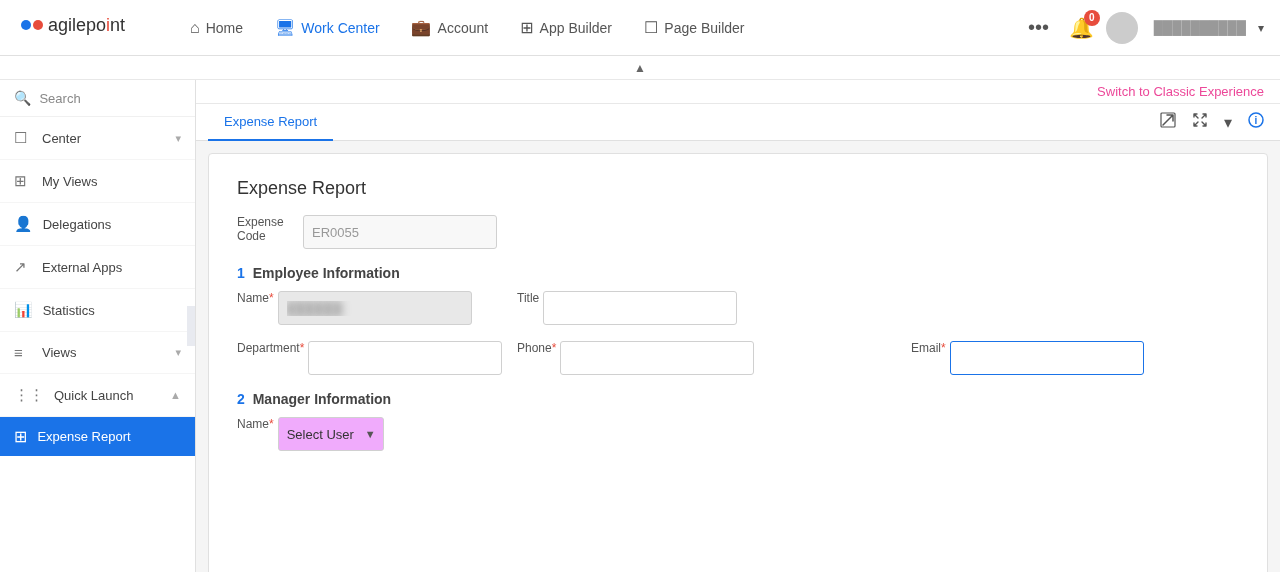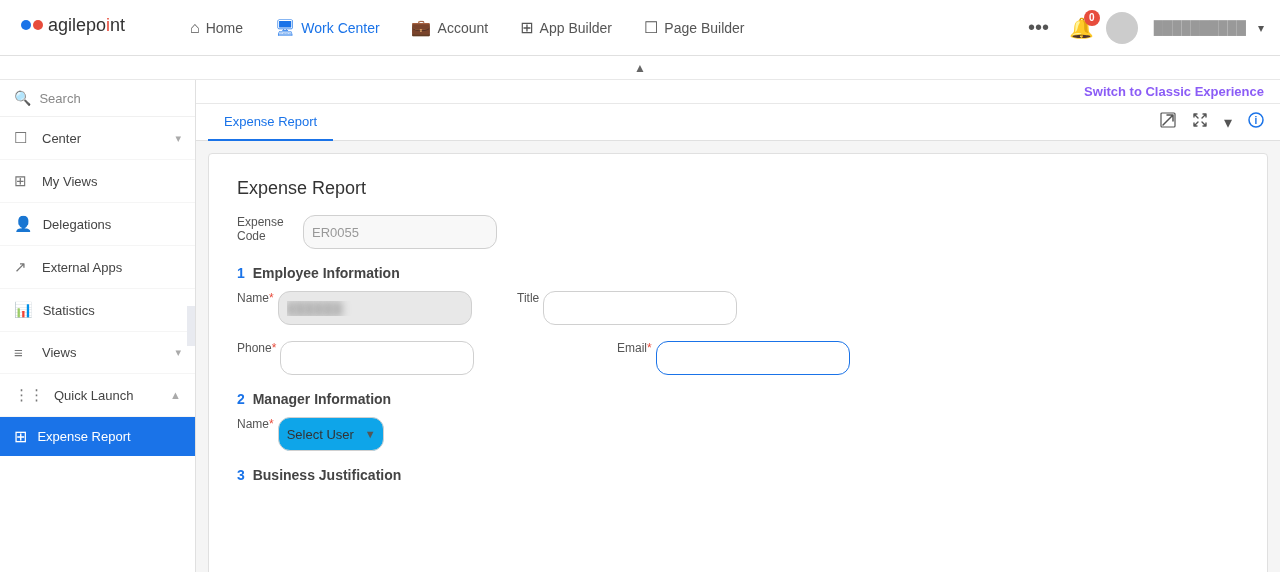--- a/index.html
+++ b/index.html
@@ -42,21 +42,21 @@
       display: flex; justify-content: center; align-items: center;
       background: #fff; height: 24px; border-bottom: 1px solid #e8e8e8;
     }
     .collapse-btn { cursor: pointer; color: #666; font-size: 12px; }
 
     
     .switch-banner {
       background: #fff; text-align: right; padding: 4px 16px 4px 0;
       font-size: 13px; border-bottom: 1px solid #e8e8e8;
     }
-    .switch-link { color: #8b5cf6; text-decoration: none; cursor: pointer; font-weight: bold; }
+    .switch-link { color: #ec4899; text-decoration: none; cursor: pointer; }
 
     
     .layout { display: flex; height: calc(572px - 80px); }
 
     
     .sidebar {
       width: 196px; min-width: 196px; background: #fff;
       border-right: 1px solid #e0e0e0; display: flex; flex-direction: column;
       overflow-y: auto; position: relative;
     }
@@ -110,35 +110,35 @@
     
     .form-wrapper {
       margin: 12px; background: #fff; border: 1px solid #e0e0e0;
       border-radius: 4px; padding: 24px 28px; min-height: 440px;
     }
     .form-title { font-size: 18px; color: #333; font-weight: 500; margin-bottom: 16px; }
     .form-row { display: flex; gap: 20px; margin-bottom: 16px; }
     .form-group { display: flex; flex-direction: row; gap: 4px; }
     .form-group label { font-size: 12px; color: #555; }
     .form-group input, .form-group select {
-      border: 1px solid #d0d0d0; border-radius: 12px; padding: 6px 8px;
+      border: 1px solid #d0d0d0; border-radius: 3px; padding: 6px 8px;
       font-size: 13px; color: #333; background: #fff; outline: none;
       height: 34px;
     }
     .form-group input.active { border-color: #1a73e8; }
     .form-group input.readonly { background: #f8f8f8; color: #999; }
     .form-group input.blurred { background: #f0f0f0; color: transparent; text-shadow: 0 0 6px #999; }
     .section-header {
       font-size: 14px; color: #444; font-weight: 700; margin: 12px 0 10px;
     }
     .section-num { color: #1a73e8; margin-right: 4px; }
     .select-wrapper { position: relative; }
     .select-wrapper select {
       width: 100%; appearance: none; padding-right: 28px;
-      background: #0ea5e9; cursor: pointer;
+      background: #f0abfc; cursor: pointer;
     }
     .select-arrow {
       position: absolute; right: 8px; top: 50%; transform: translateY(-50%);
       pointer-events: none; color: #555; font-size: 11px;
     }
     .req { color: #e74c3c; }
 
     
     ::-webkit-scrollbar { width: 6px; }
     ::-webkit-scrollbar-thumb { background: #ccc; border-radius: 3px; }
@@ -308,27 +308,33 @@
           </label>
           <input type="text" class="blurred" value="██████" style="color: transparent; background: rgb(232, 232, 232); text-shadow: rgb(170, 170, 170) 0px 0px 8px;">
         </div>
         <div class="form-group" style="width:240px;">
           <label>Title</label>
           <input type="text" style="">
         </div>
       </div>
 
       <div class="form-row">
+        <div class="form-group" style="width:260px;">
+          <label>
+            <span>Department</span><span class="req">*</span>
+          </label>
+          <input type="text" style="">
+        </div>
         <div class="form-group" style="width:360px;">
           <label>
             <span>Phone</span><span class="req">*</span>
           </label>
           <input type="text" style="">
         </div>
-        <div class="form-group" style="width:240px;">
+        <div class="form-group" style="width:240px;margin-left:14px;">
           <label>
             <span>Email</span><span class="req">*</span>
           </label>
           <input type="text" class="active" style="">
         </div>
       </div>
 
       <div class="section-header">
         <span class="section-num">2</span>
         <span>Manager Information</span>
@@ -341,20 +347,16 @@
           </label>
           <div class="select-wrapper">
             <select>
               <option value="">Select User</option>
             </select>
             <span class="select-arrow">▼</span>
           </div>
         </div>
       </div>
 
-      <div class="section-header">
-        <span class="section-num">3</span>
-        <span>Business Justification</span>
-      </div>
     </div>
 
   </main>
 </div>
 
 </body></html>

